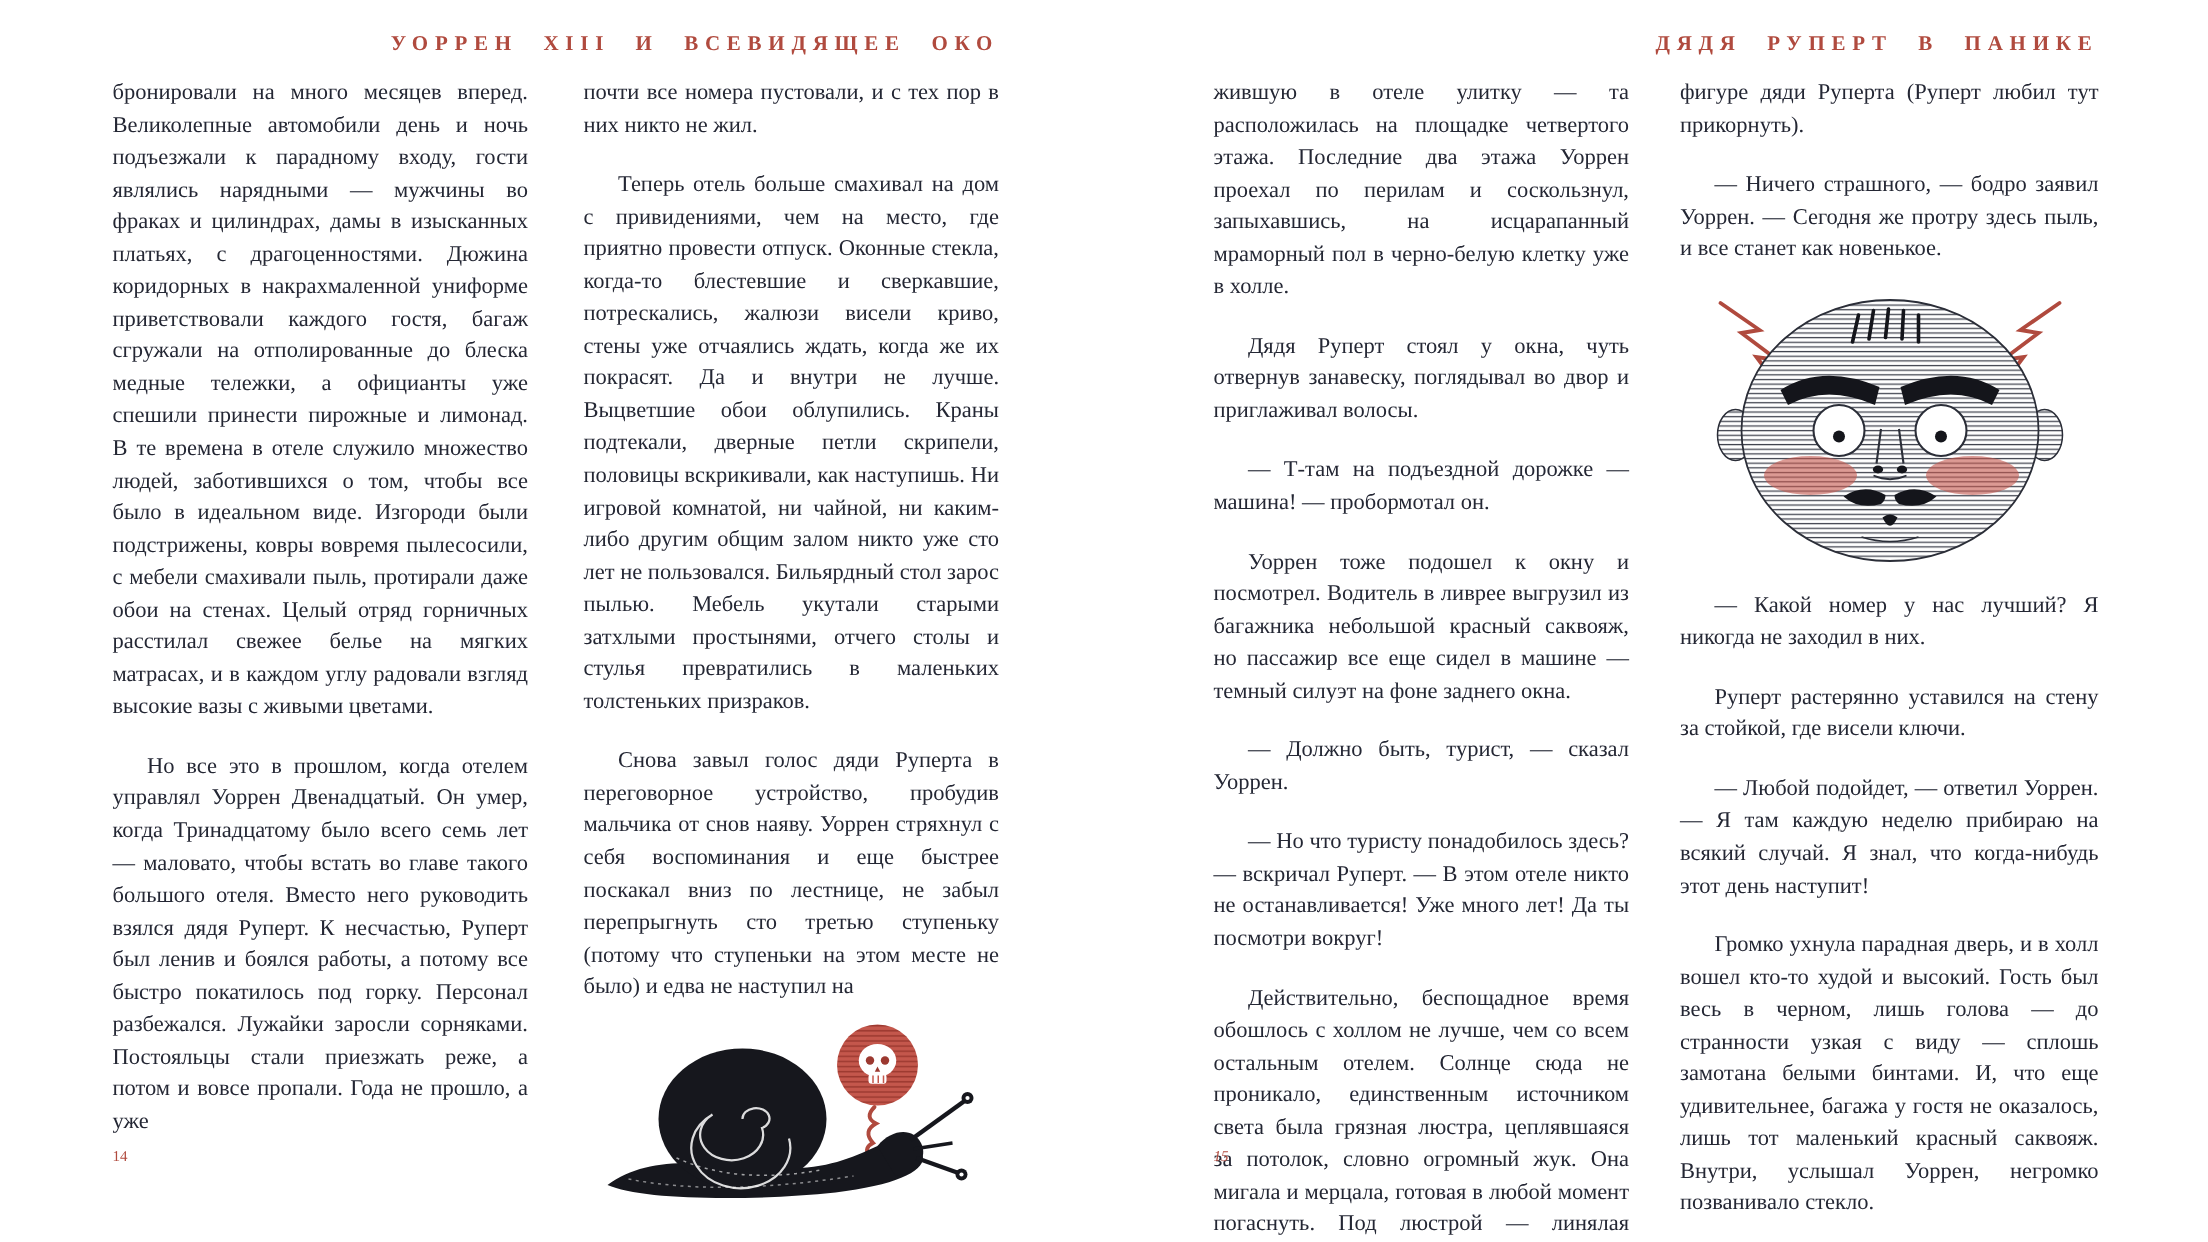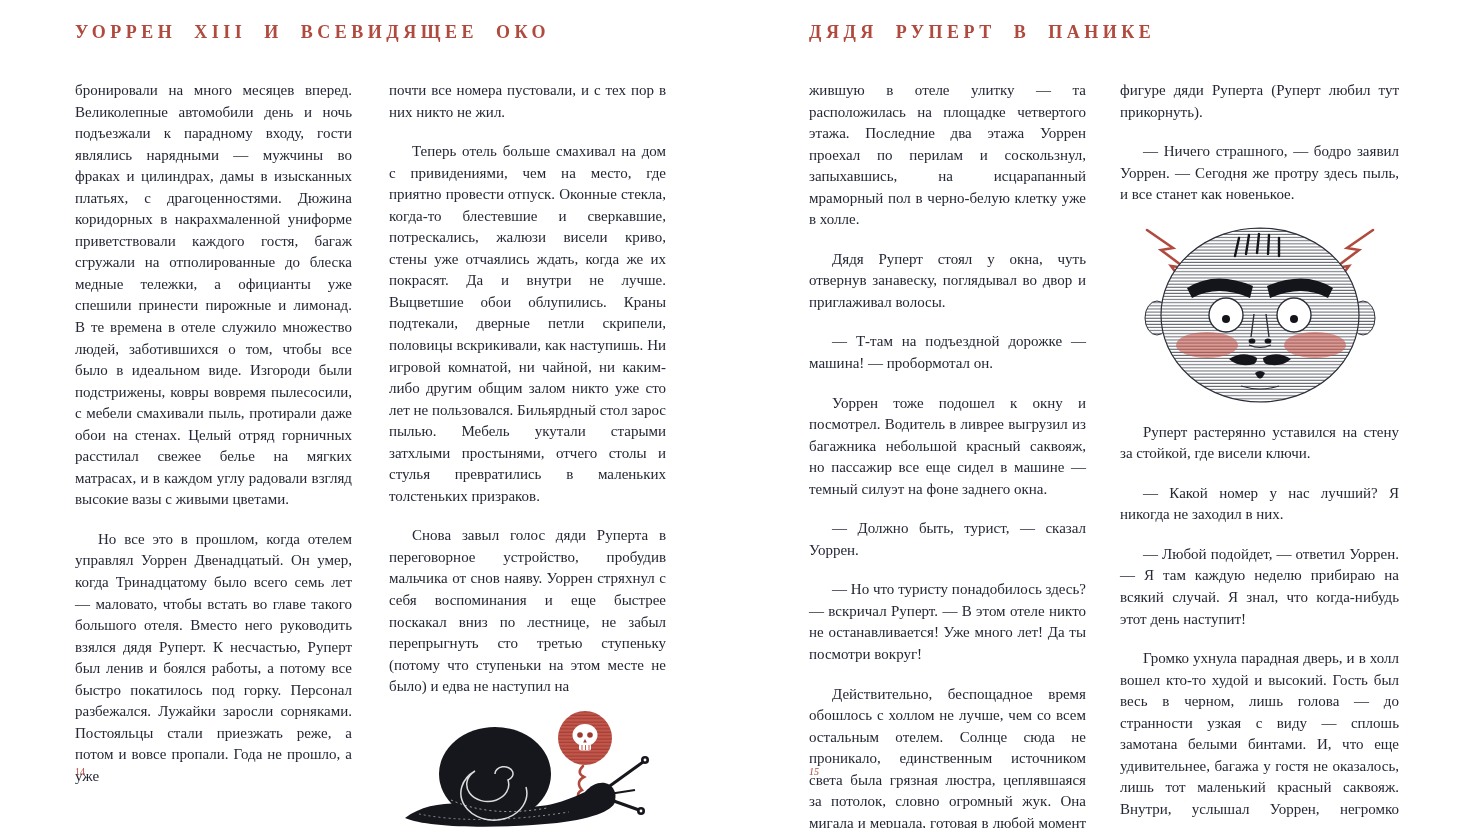--- a/index.html
+++ b/index.html
@@ -5,32 +5,32 @@
   :root{
     --ink:#242734; --red:#b04a3e; --ill-black:#16171d; --bg:#ffffff;
   }
   html,body{margin:0;padding:0;}
   body{
     width:1472px;height:828px;position:relative;background:var(--bg);
     font-family:"Liberation Serif","DejaVu Serif",serif;color:var(--ink);
     overflow:hidden;
   }
   .running-head{
-    position:absolute;top:22px;text-align:left;color:var(--red);
-    font-size:18px;font-weight:bold;letter-spacing:4.5px;word-spacing:9px;
+    position:absolute;top:22px;text-align:right;color:var(--red);
+    font-size:14px;font-weight:bold;letter-spacing:4.5px;word-spacing:9px;
   }
   .running-head.left{left:75px;width:591px;}
   .running-head.right{left:809px;width:590px;}
   .folio{
     position:absolute;top:766px;text-align:left;color:var(--red);font-size:10px;
   }
   .folio.left{left:75px;width:591px;}
   .folio.right{left:809px;width:590px;font-style:italic;}
   .col{
-    position:absolute;top:80px;width:277px;text-align:justify;
+    position:absolute;top:52px;width:277px;text-align:justify;
     font-size:15px;line-height:21.55px;hyphens:auto;-webkit-hyphens:auto;
   }
   .col1{left:75px;} .col2{left:389px;} .col3{left:809px;} .col4{left:1120px;width:279px;}
   .para{margin:0;}
   .para.indent{text-indent:23px;margin-top:18px;}
   .ill-wrap{text-align:center;margin:6px 0 0 0;line-height:0;}
   .ill-wrap.face{margin:12px 0 8px 0;}
   
   .red-stroke{stroke:var(--red);fill:none;stroke-width:2.6;stroke-linejoin:miter;stroke-linecap:round;}
   .ink-fill{fill:var(--ill-black);}
@@ -149,22 +149,22 @@
       <ellipse cx="145" cy="123" rx="3.4" ry="2.6" fill="#14151b"></ellipse>
       <path d="M126 127 Q137 132 148 127" stroke="#2b2e38" stroke-width="1.2" fill="none"></path>
 
       <path fill="#14151b" d="M134 140 Q120 132 106 141 Q116 150 131 146 Q134 144 134 140 Z"></path>
       <path fill="#14151b" d="M140 140 Q154 132 168 141 Q158 150 143 146 Q140 144 140 140 Z"></path>
       <path fill="#14151b" d="M132 155 Q137 166 142 155 Q137 151 132 155 Z"></path>
       <path d="M118 168 Q137 174 156 168" stroke="#2b2e38" stroke-width="1.1" fill="none"></path>
     </svg>
   </div>
   <div>
+      <p class="para indent" lang="ru">— Какой номер у нас лучший? Я никогда не заходил в них.</p>
       <p class="para indent" lang="ru">Руперт растерянно уставился на стену за стойкой, где висели ключи.</p>
-      <p class="para indent" lang="ru">— Какой номер у нас лучший? Я никогда не заходил в них.</p>
       <p class="para indent" lang="ru">— Любой подойдет, — ответил Уоррен. — Я там каждую неделю прибираю на всякий случай. Я знал, что когда-нибудь этот день наступит!</p>
       <p class="para indent" lang="ru">Громко ухнула парадная дверь, и в холл вошел кто-то худой и высокий. Гость был весь в черном, лишь голова — до странности узкая с виду — сплошь замотана белыми бинтами. И, что еще удивительнее, багажа у гостя не оказалось, лишь тот маленький красный саквояж. Внутри, услышал Уоррен, негромко позванивало стекло.</p>
       <p class="para indent" lang="ru">Руперт вытаращился на странную фигуру.</p>
     </div>
 </div>
 
 <div class="folio left">14</div>
 <div class="folio right">15</div>
 
 </body></html>

